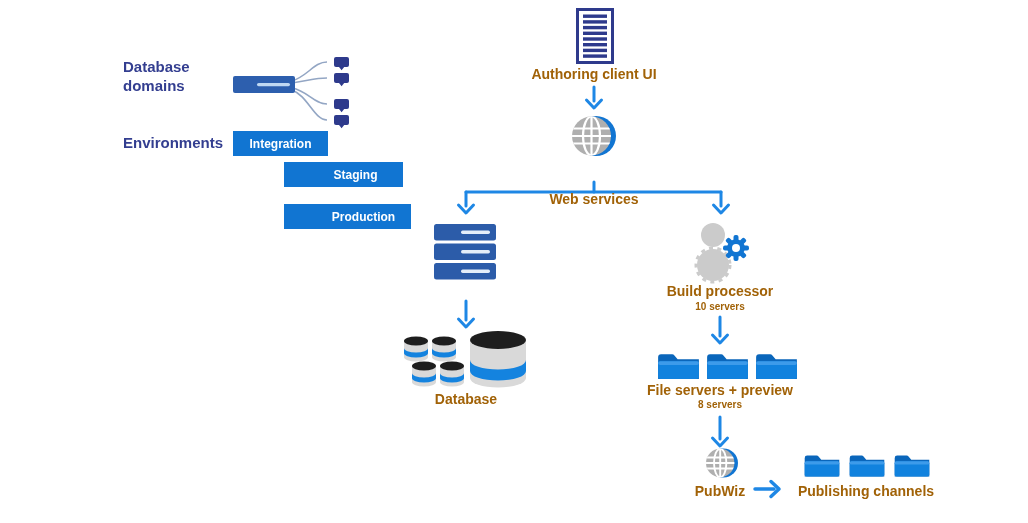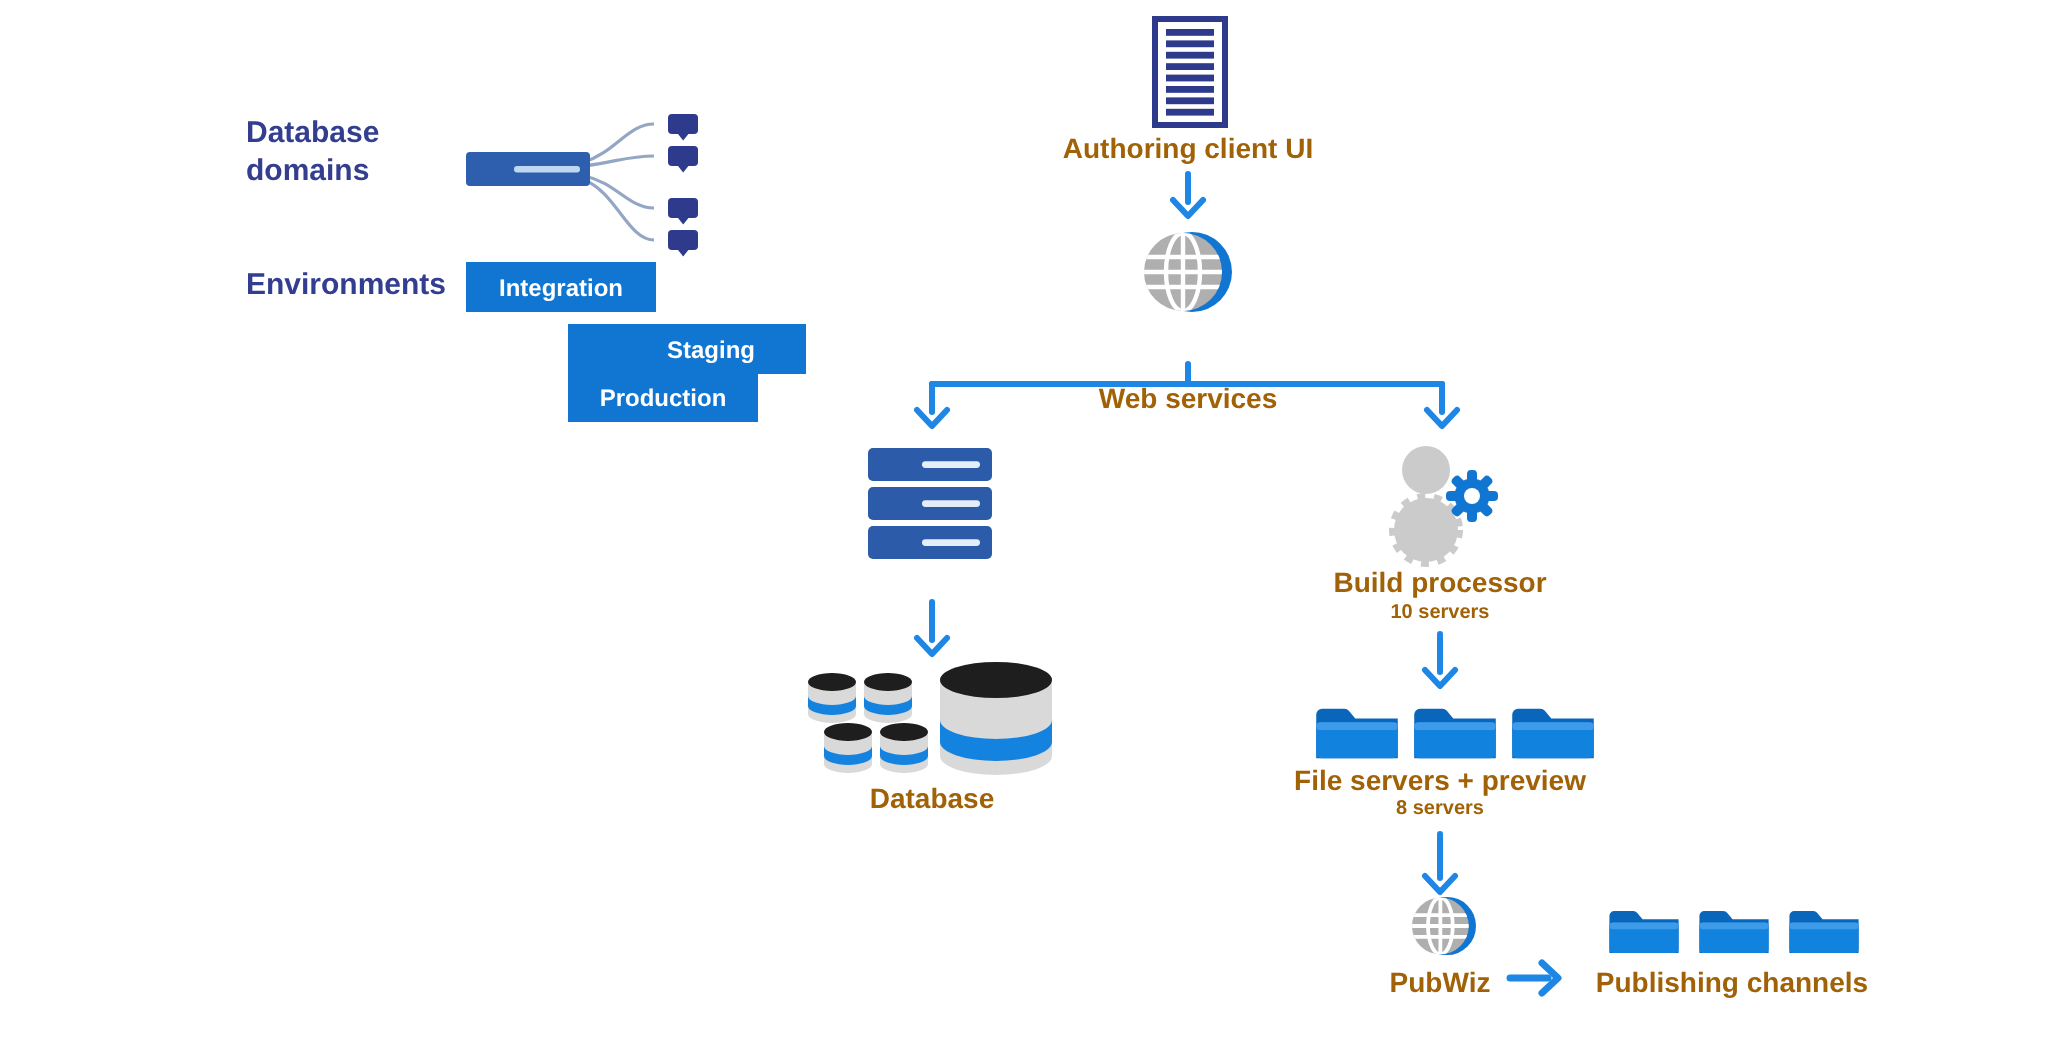--- a/index.html
+++ b/index.html
@@ -74,21 +74,21 @@
         <path d="M111,61 l2.6,3.2 2.6,-3.2 z"></path>
       <rect x="106" y="67" width="15" height="10" rx="2"></rect>
         <path d="M111,77 l2.6,3.2 2.6,-3.2 z"></path>
     </g>
   </svg>
 
   <div class="legend-title" style="left:123px;top:134px;">Environments</div>
 
   <div class="env-btn" style="left:233px;top:131px;width:95px;">Integration</div>
   <div class="env-btn" style="left:284px;top:162px;width:95px;padding-left:24px;">Staging</div>
-  <div class="env-btn" style="left:284px;top:186px;width:95px;">Production</div>
+  <div class="env-btn" style="left:284px;top:204px;width:95px;padding-left:32px;">Production</div>
 
   <svg class="abs" style="left:576px;top:8px" width="38" height="56" viewBox="0 0 38 56">
     <rect x="1.5" y="1.5" width="35" height="53" fill="#ffffff" stroke="#2E3A8C" stroke-width="3"></rect>
     <g fill="#2E3A8C">
       <rect x="7" y="6.5" width="24" height="3.4"></rect>
         <rect x="7" y="12.2" width="24" height="3.4"></rect>
       <rect x="7" y="17.9" width="24" height="3.4"></rect>
         <rect x="7" y="23.6" width="24" height="3.4"></rect>
       <rect x="7" y="29.3" width="24" height="3.4"></rect>
         <rect x="7" y="35" width="24" height="3.4"></rect>

